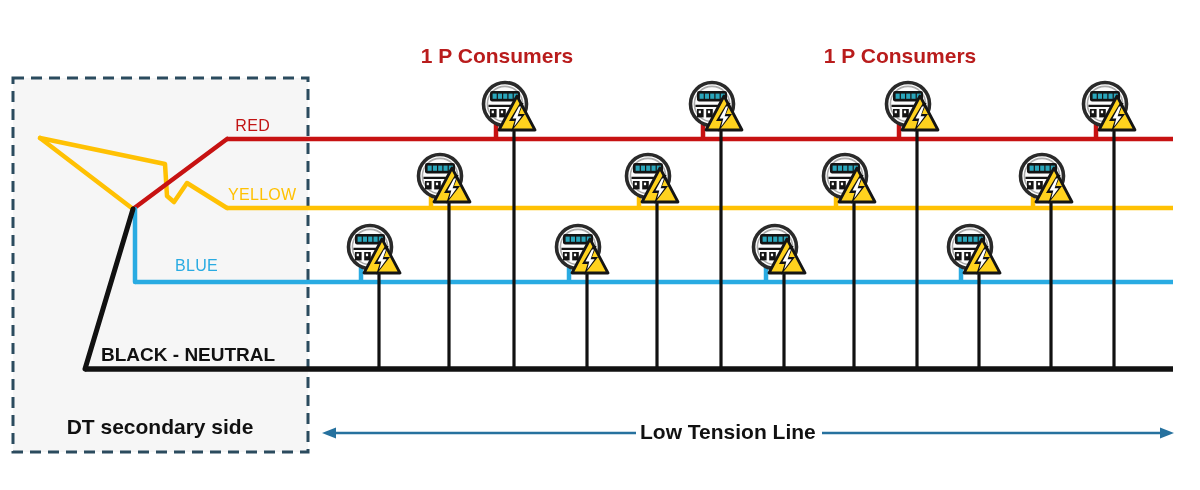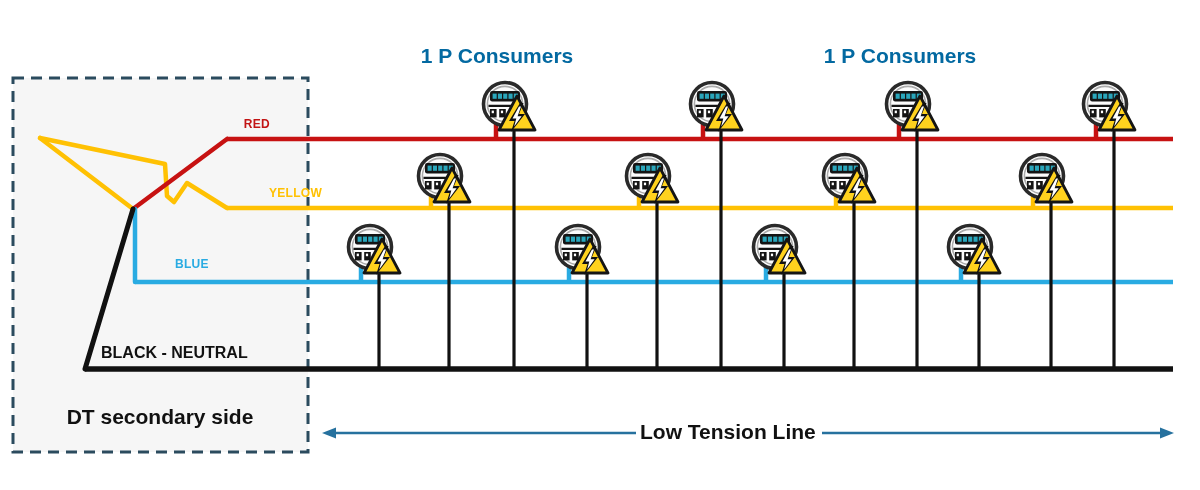--- a/index.html
+++ b/index.html
@@ -2,26 +2,26 @@
 <html><head>
 <meta charset="utf-8">
 <style>
   html,body{margin:0;padding:0;background:#fff;}
   .canvas{
     position:relative;width:1200px;height:490px;background:#ffffff;
     font-family:"Liberation Sans",sans-serif;overflow:hidden;
   }
   .abs{position:absolute;}
   .label{white-space:nowrap;}
-  .title{font-size:21px;font-weight:600;color:#0369a1;text-align:center;}
-  .phase-label{font-size:12px;font-weight:700;letter-spacing:.3px;}
+  .title{font-size:21px;font-weight:600;color:#b91c1c;text-align:center;}
+  .phase-label{font-size:16px;font-weight:400;letter-spacing:.3px;}
   .red-text{color:#c21414;}
-  .yellow-text{color:#ffc103;margin-left:41px;}
+  .yellow-text{color:#ffc103;}
   .blue-text{color:#29abe2;}
-  .neutral-text{font-size:16px;font-weight:600;color:#111;}
+  .neutral-text{font-size:19px;font-weight:600;color:#111;}
   .box-label{font-size:21px;font-weight:600;color:#111;text-align:center;}
   .ltl-label{font-size:21px;font-weight:600;color:#111;}
   svg{display:block;}
 </style>
 </head>
 <body>
 
 <div class="canvas">
 
   <svg class="abs" style="left:0;top:0" width="1200" height="490" viewBox="0 0 1200 490">
@@ -122,17 +122,17 @@
   <div class="abs title label" style="left:820px;top:44px;width:160px;">1 P Consumers</div>
 
   <div class="abs phase-label red-text label" style="left:200px;top:117px;width:70px;text-align:right;">RED</div>
 
   <div class="abs phase-label yellow-text label" style="left:228px;top:186px;width:72px;text-align:left;">YELLOW</div>
 
   <div class="abs phase-label blue-text label" style="left:148px;top:257px;margin-left:27px;">BLUE</div>
 
   <div class="abs neutral-text label" style="left:101px;top:344px;">BLACK - NEUTRAL</div>
 
-  <div class="abs box-label label" style="left:50px;top:405px;width:220px;text-align:center;">DT secondary side</div>
+  <div class="abs box-label label" style="left:50px;top:415px;width:220px;text-align:center;">DT secondary side</div>
 
   <div class="abs ltl-label label" style="left:640px;top:420px;width:196px;">Low Tension Line</div>
 
 </div>
 
 </body></html>

